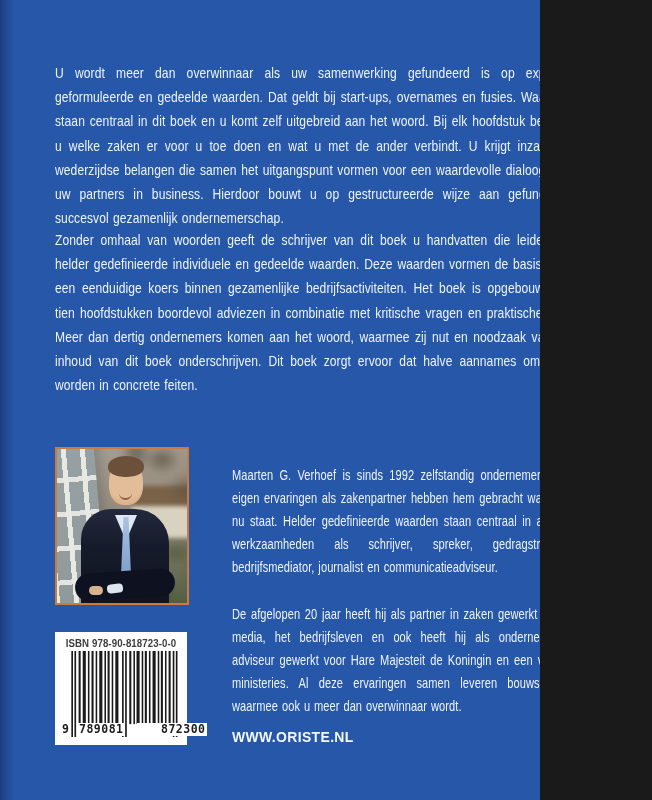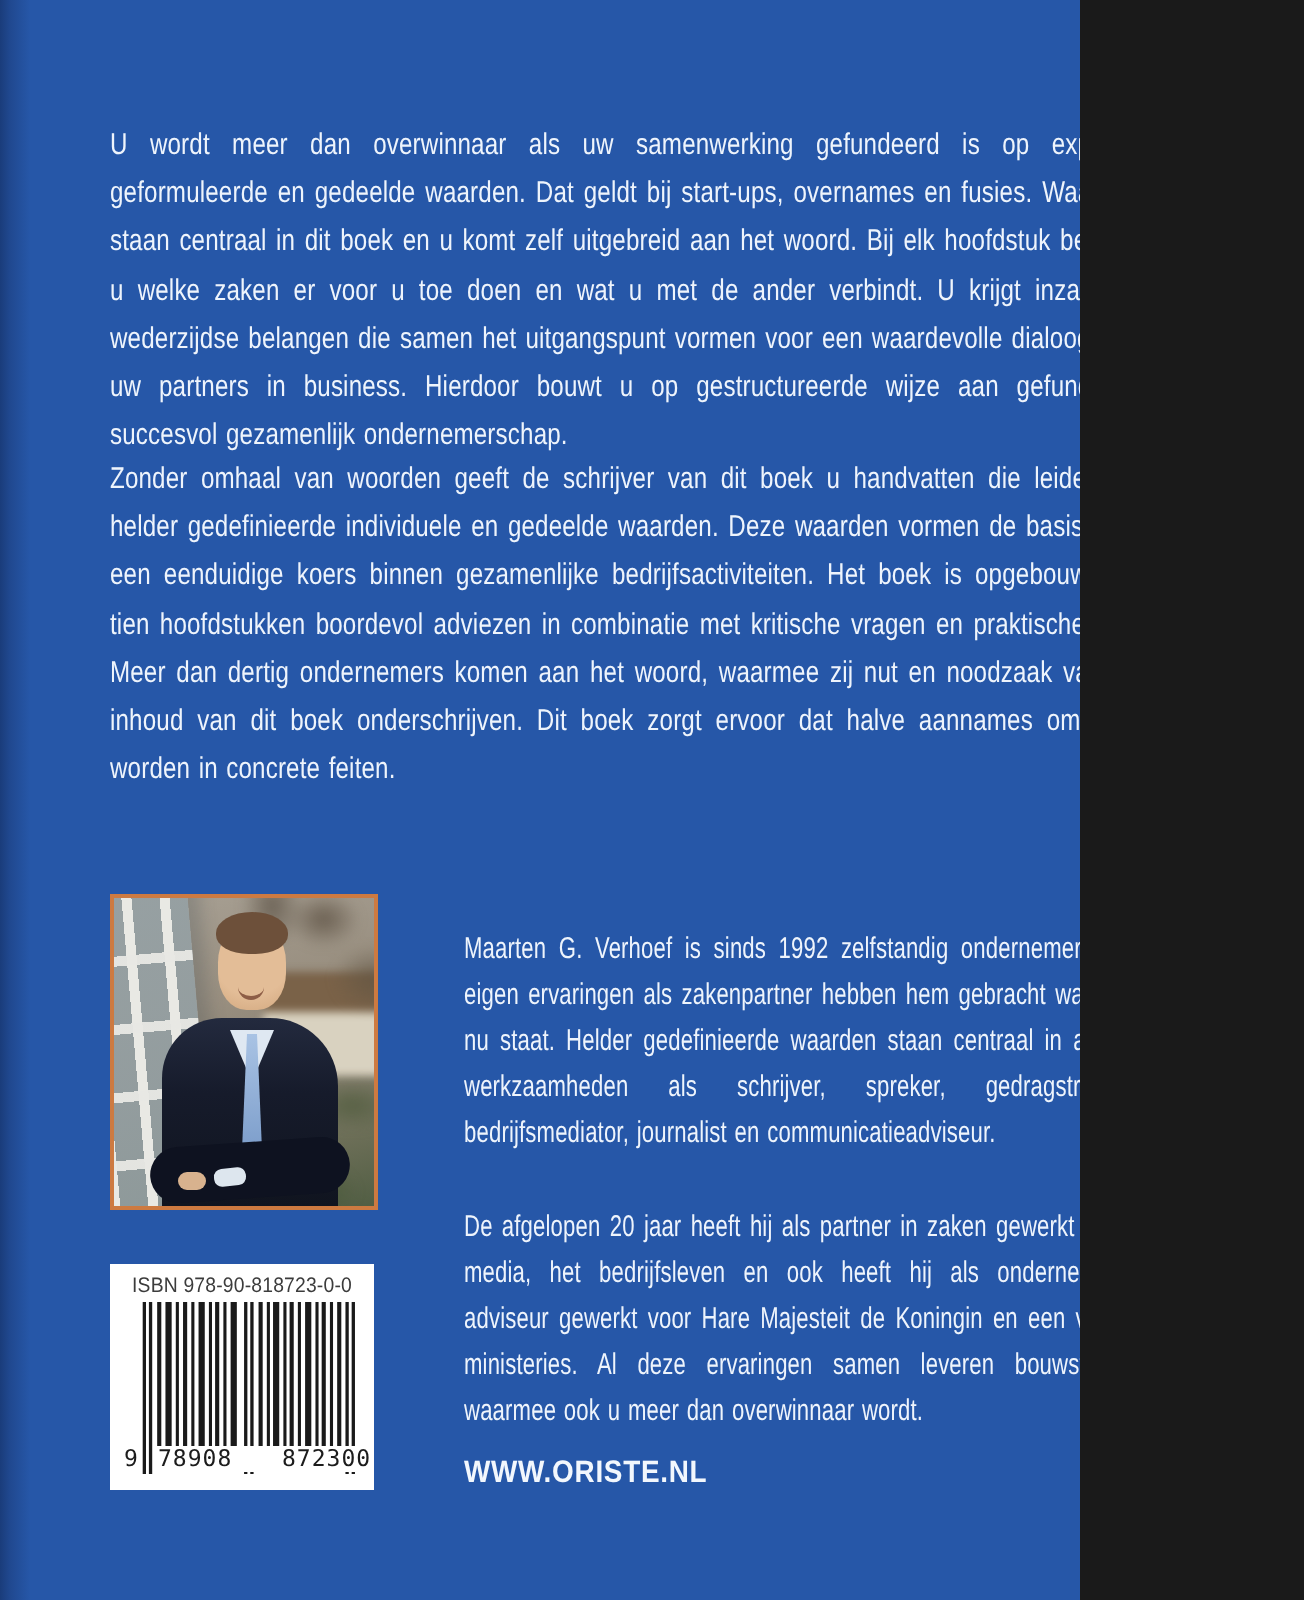--- a/index.html
+++ b/index.html
@@ -109,37 +109,37 @@
     position:absolute;left:50px;bottom:10px;width:16px;height:9px;
     background:#dde6ee;border-radius:4px;transform:rotate(-6deg);
   }
   .man .hand{
     position:absolute;left:32px;bottom:8px;width:14px;height:9px;
     background:#d8b28e;border-radius:5px;
   }
   
   .barcode{
     position:absolute;left:55px;top:632px;width:132px;height:113px;
-    background:#fff;color:#3c3c3c;
+    background:#fff;color:#3c3c3c;font-weight:bold;
   }
   .barcode .isbn{
     display:block;text-align:center;margin-top:5px;
     font-size:10.5px;letter-spacing:.1px;white-space:nowrap;
     transform:scaleX(.92);transform-origin:center;
   }
   .barcode .bars{position:absolute;left:6px;right:6px;top:19px;height:86px;}
   .barcode .bars svg{width:100%;height:100%;display:block;}
   .barcode .digits span{
     position:absolute;bottom:1px;background:#fff;
     font-family:"DejaVu Sans Mono",monospace;
     font-size:11.5px;line-height:13px;color:#1c1c1c;padding:0 1px;
   }
   .barcode .digits .d0{left:0px;}
   .barcode .digits .d1{left:17px;letter-spacing:.5px;text-align:center;}
-  .barcode .digits .d2{left:56px;letter-spacing:.5px;padding-left:24px;}
+  .barcode .digits .d2{left:76px;letter-spacing:.5px;padding-left:24px;}
 </style>
 </head>
 <body>
 
 <div class="cover">
   <div class="spine-shade"></div>
 
   <p id="p1" class="para main">U wordt meer dan overwinnaar als uw samenwerking gefundeerd is op expliciet geformuleerde en gedeelde waarden. Dat geldt bij start-ups, overnames en fusies. Waarden staan centraal in dit boek en u komt zelf uitgebreid aan het woord. Bij elk hoofdstuk bepaalt u welke zaken er voor u toe doen en wat u met de ander verbindt. U krijgt inzage in wederzijdse belangen die samen het uitgangspunt vormen voor een waardevolle dialoog met uw partners in business. Hierdoor bouwt u op gestructureerde wijze aan gefundeerd succesvol gezamenlijk ondernemerschap.</p>
   <p id="p2" class="para main">Zonder omhaal van woorden geeft de schrijver van dit boek u handvatten die leiden tot helder gedefinieerde individuele en gedeelde waarden. Deze waarden vormen de basis voor een eenduidige koers binnen gezamenlijke bedrijfsactiviteiten. Het boek is opgebouwd uit tien hoofdstukken boordevol adviezen in combinatie met kritische vragen en praktische tips. Meer dan dertig ondernemers komen aan het woord, waarmee zij nut en noodzaak van de inhoud van dit boek onderschrijven. Dit boek zorgt ervoor dat halve aannames omgezet worden in concrete feiten.</p>
 

